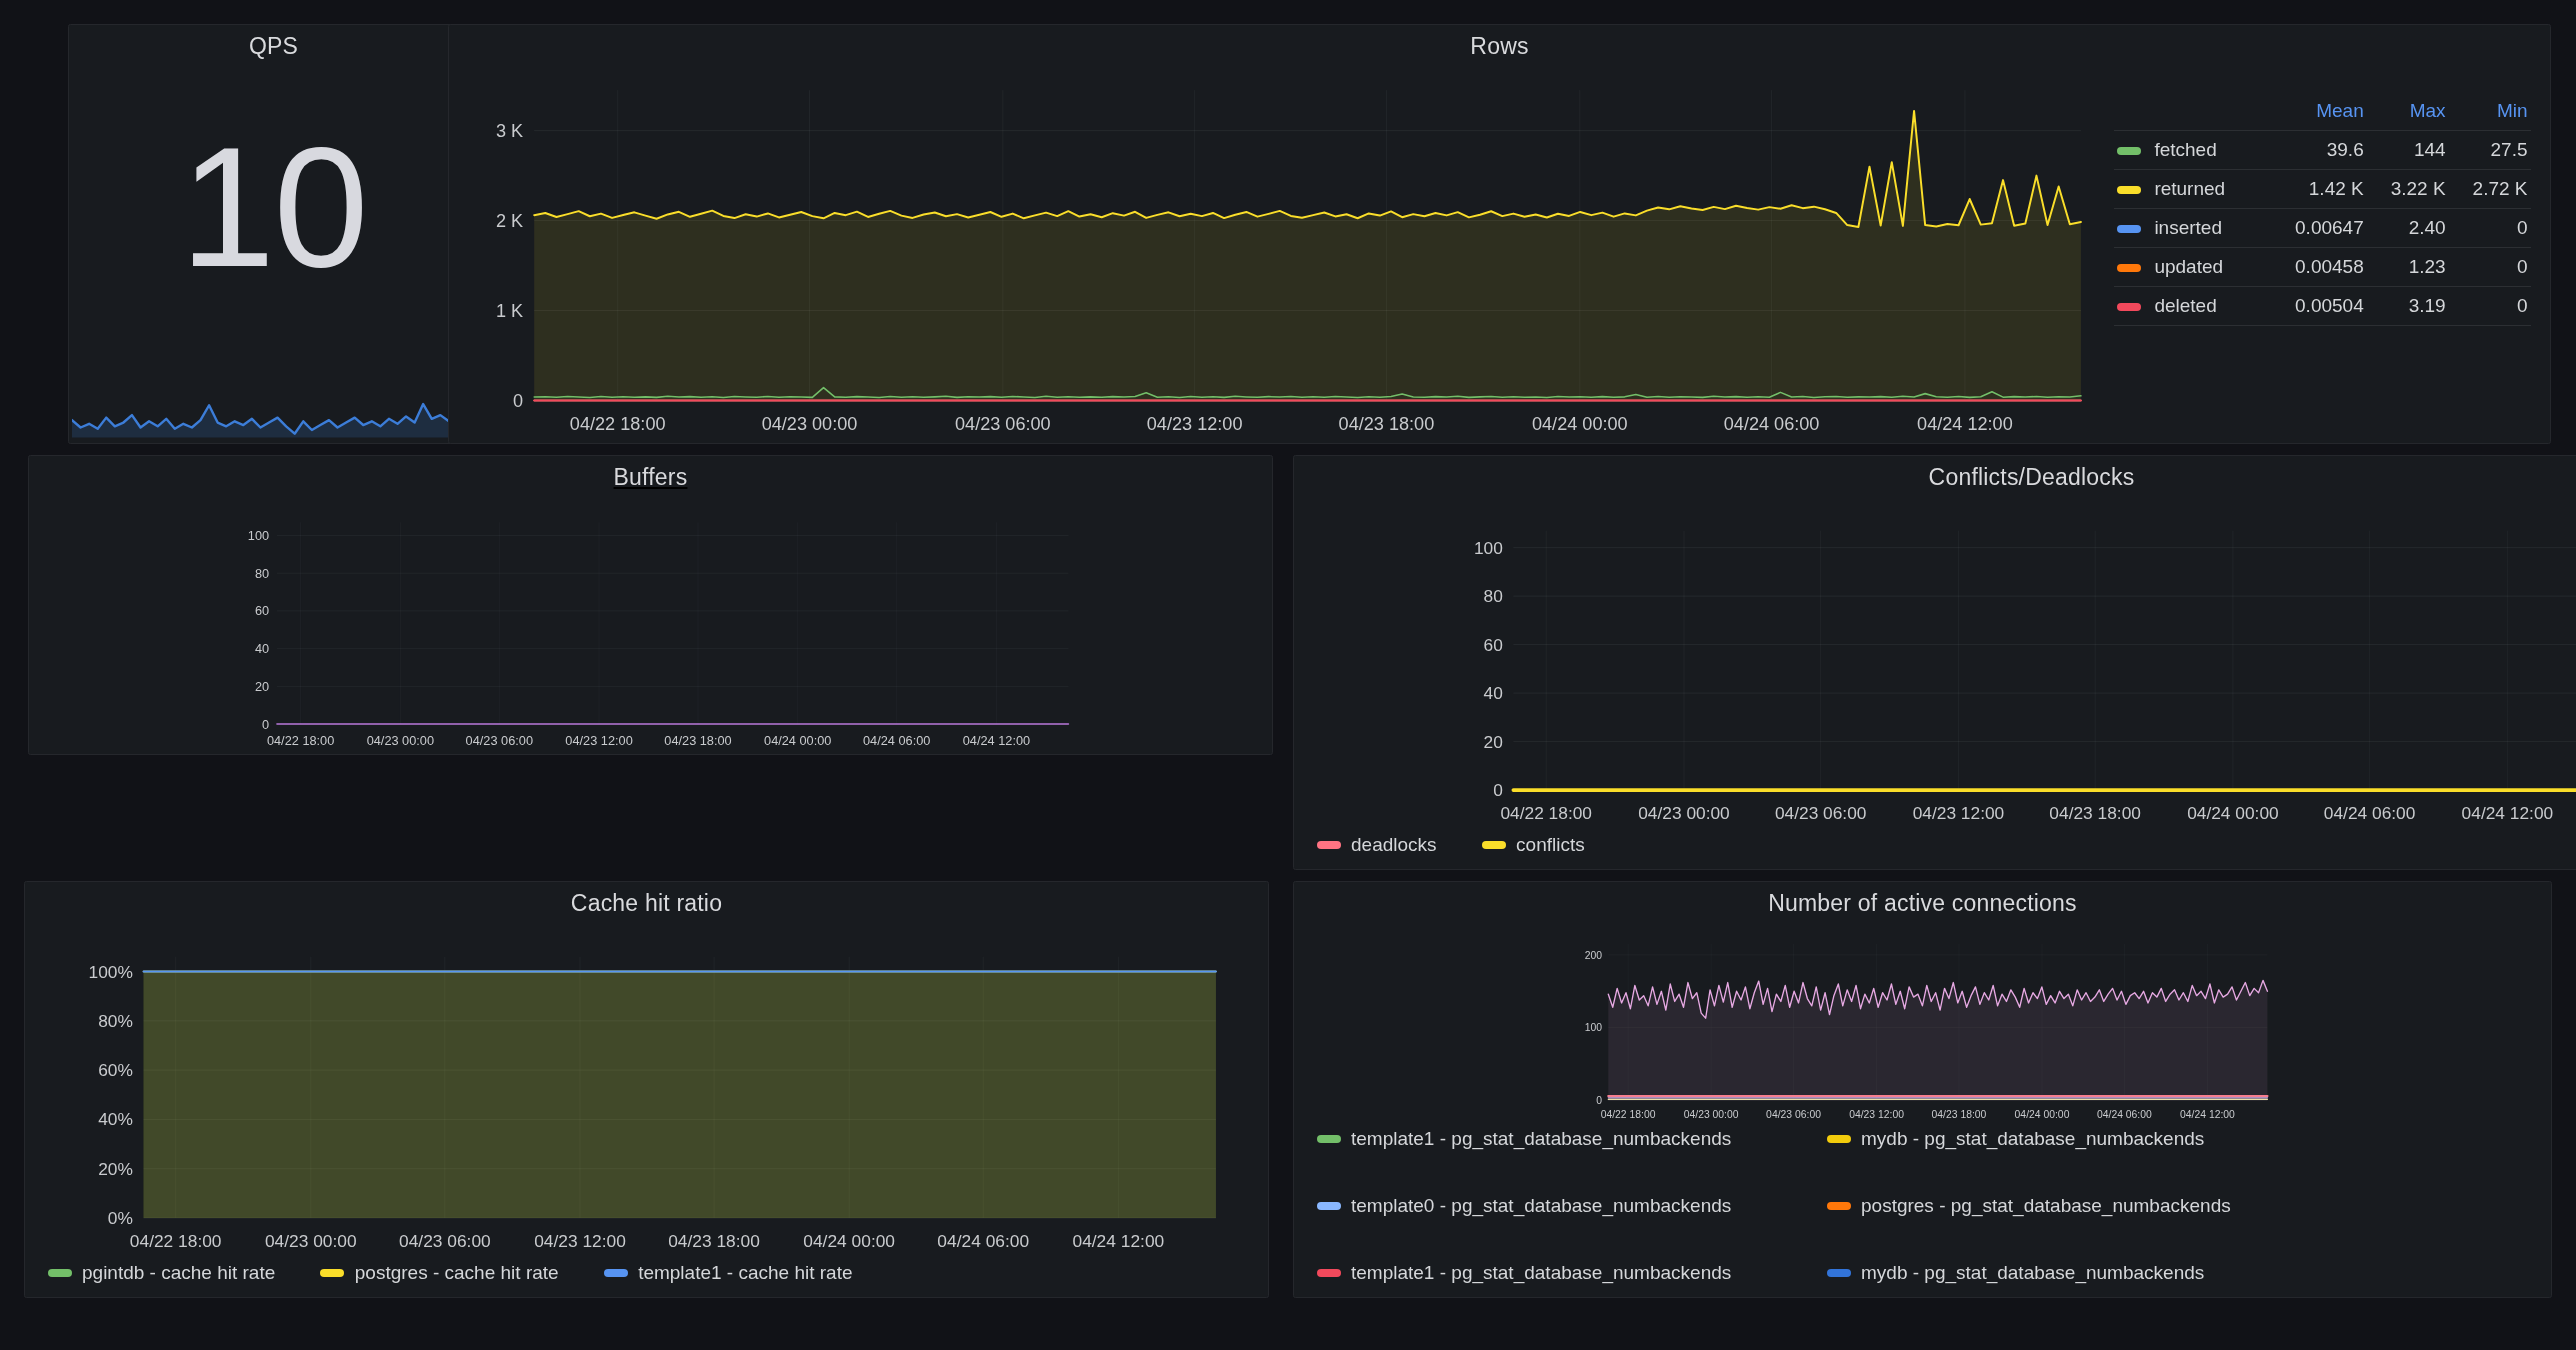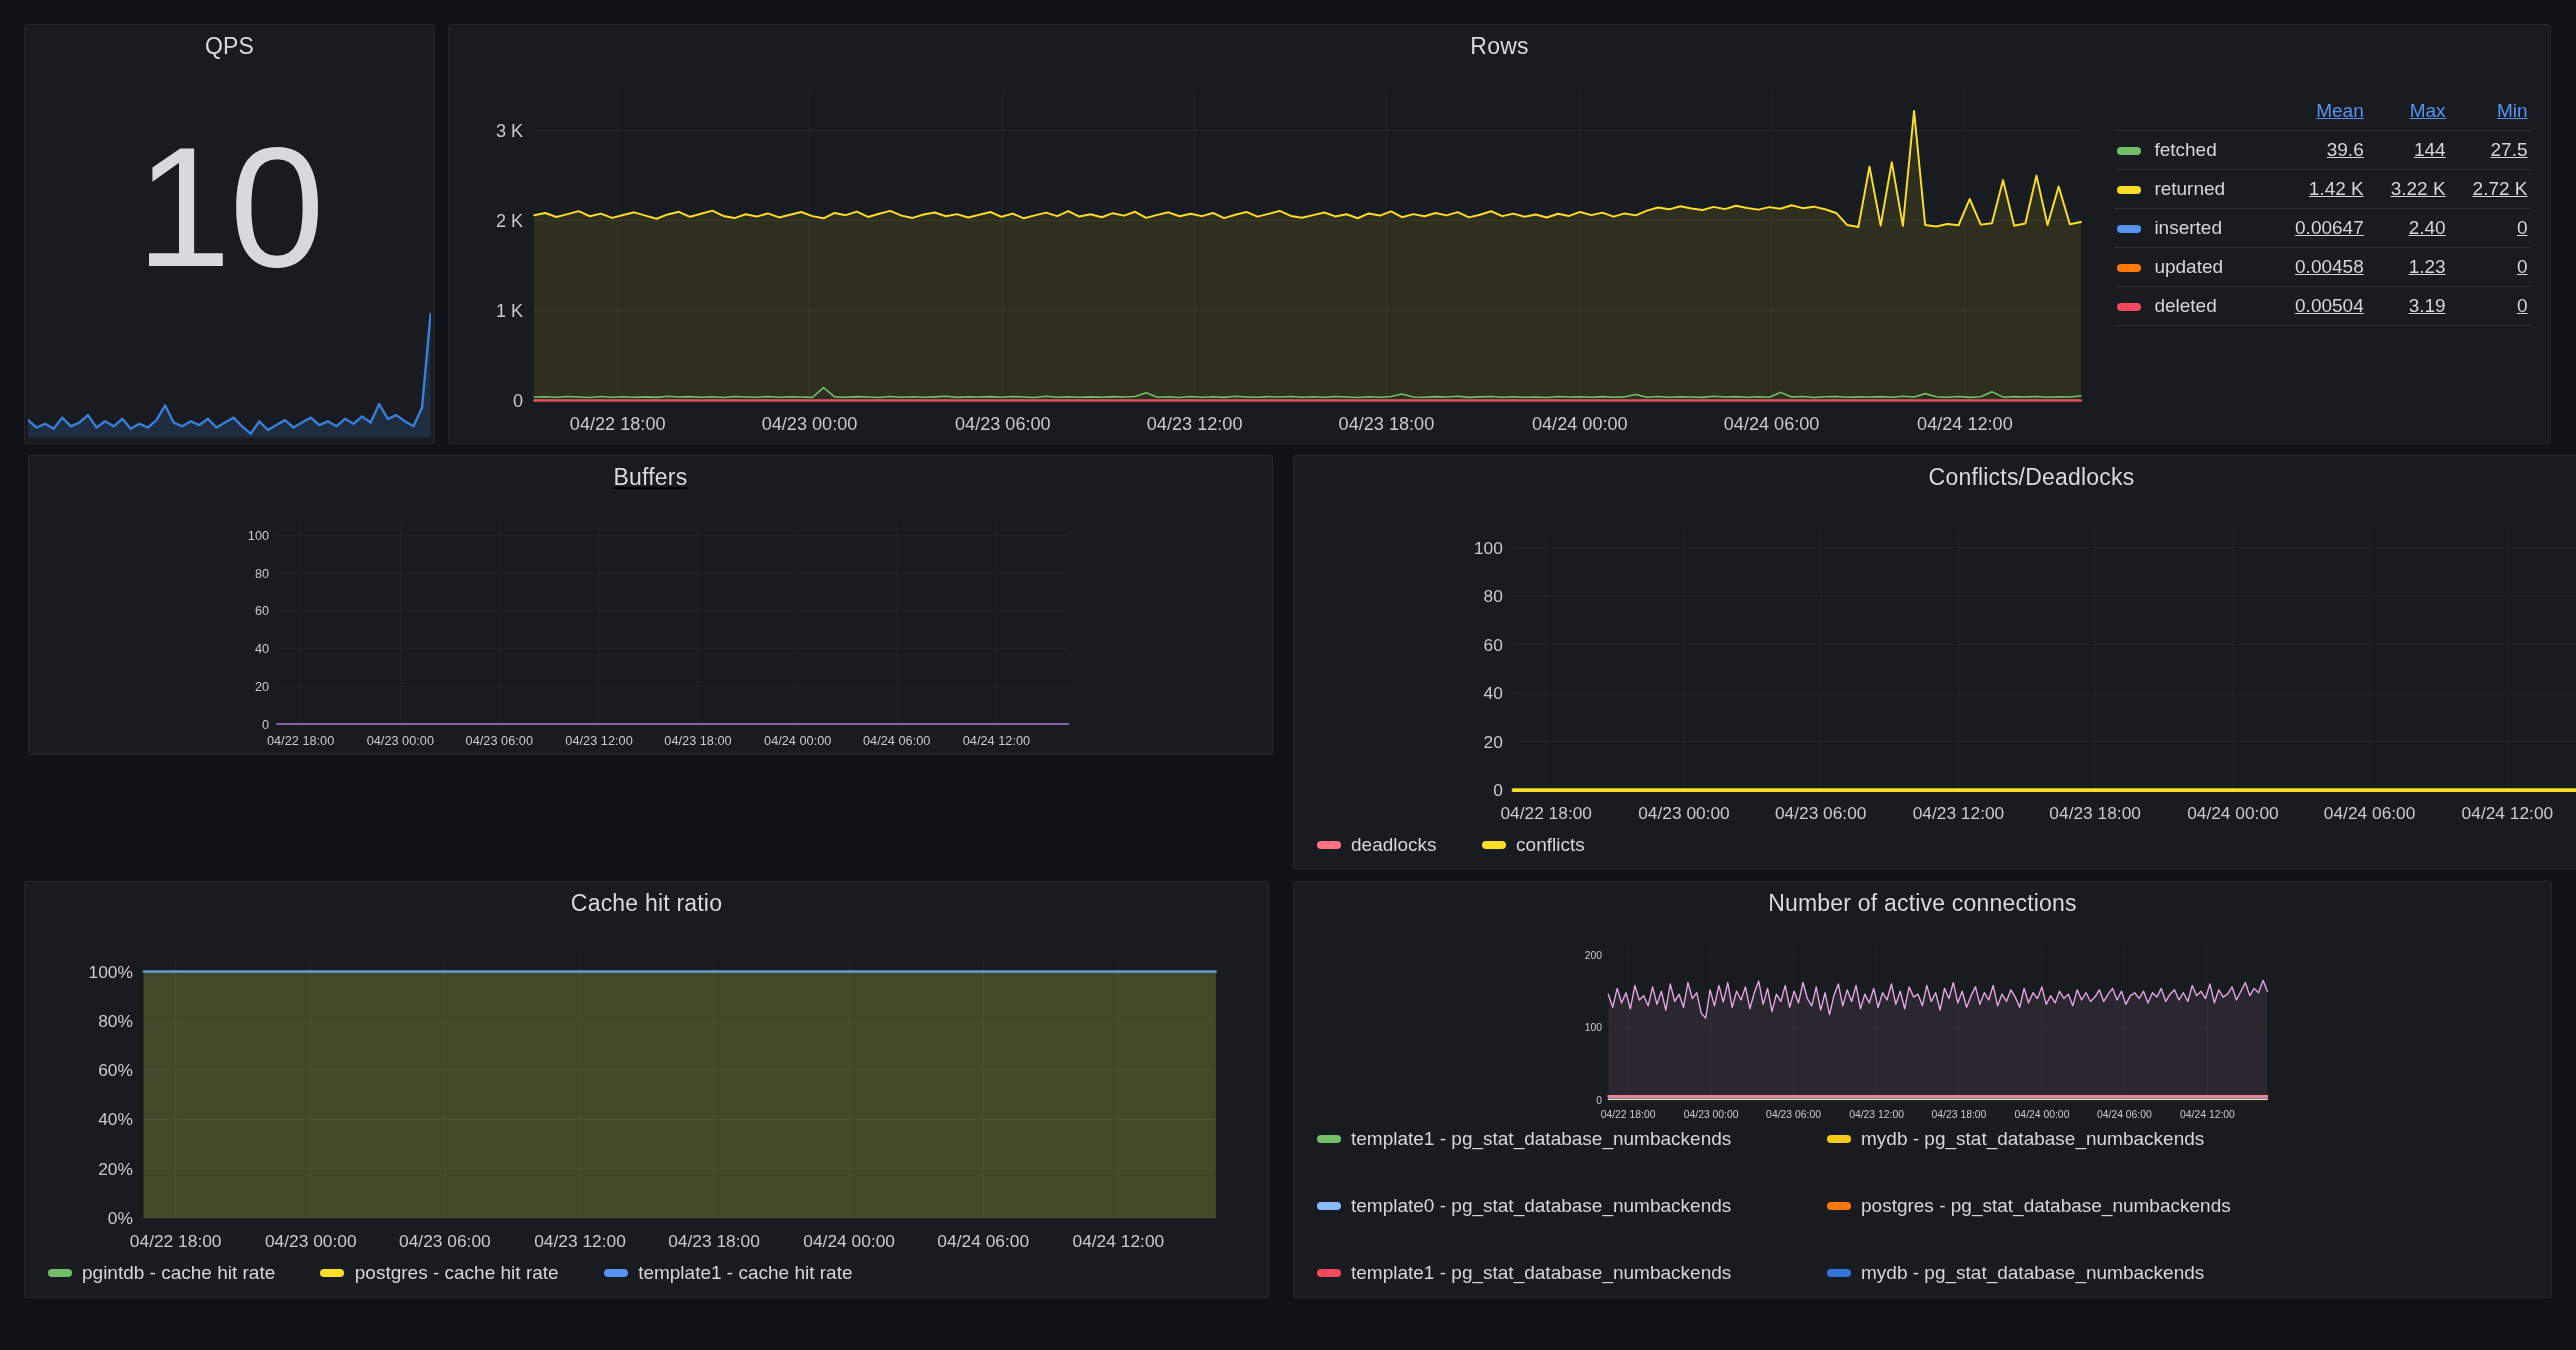--- a/index.html
+++ b/index.html
@@ -23,33 +23,33 @@
   .chart-wrap { flex:1; display:flex; flex-direction:column; min-height:0; }
   svg.chart { flex:1; width:100%; min-height:0; display:block; }
   svg.chart text { font-family:"Liberation Sans", sans-serif; font-size:23px; fill:#c9cbce; }
   .legend { flex:none; padding:3.2px 8px 13px 22.5px; display:flex; flex-wrap:wrap; column-gap:34px; row-gap:11.3px;gap:45px; }
   .legend.cols2 { display:grid; grid-template-columns:465px max-content; }
   .legend-item { display:flex; align-items:center; gap:10.5px; cursor:pointer; }
   .legend-item .swatch { width:24px; height:7.2px; border-radius:4px; flex:none; }
   .legend-item .lbl { color:#d5d7da; font-size:19px; white-space:nowrap; }
 
   
-  #panel-qps { overflow:hidden; }
+  #panel-qps { overflow:hidden;margin-left:44px; }
   .stat-center { position:absolute; left:0; right:0; top:97px; bottom:153px;
     display:flex; align-items:center; justify-content:center; }
   .stat-value { font-size:171px; font-weight:500; color:#d8d9df; line-height:1; letter-spacing:-1.6px; }
   #spark { position:absolute; left:3.2px; right:3.2px; bottom:3.2px; height:137px; width:calc(100% - 6.4px); }
 
   
   #rows-content { flex:1; display:flex; flex-direction:row; min-height:0; }
   #rows-chart-area { flex:1; min-width:0; display:flex; }
   #rows-table-wrap { flex:none; width:439px; padding:16px 19.3px 0 3.2px; }
   table.legend-table { width:100%; border-collapse:collapse; font-size:19px; color:#d5d7da; }
   table.legend-table td { padding:8px 3.2px; white-space:nowrap; }
-  table.legend-table td.num { text-align:right;text-decoration:underline; }
+  table.legend-table td.num { text-align:right; }
   table.legend-table thead td { color:#5794f2; font-weight:500; cursor:pointer; }
   table.legend-table tr { border-bottom:0.8px solid rgba(255,255,255,0.09); }
   table.legend-table thead tr { border-bottom:0.8px solid rgba(255,255,255,0.09); }
   table.legend-table .swatch { display:inline-block; width:24px; height:7.2px; border-radius:4px; margin-right:13px; vertical-align:middle; }
   table.legend-table .sname { cursor:pointer; }
 </style>
 </head>
 <body>
 
 <div id="dashboard">

